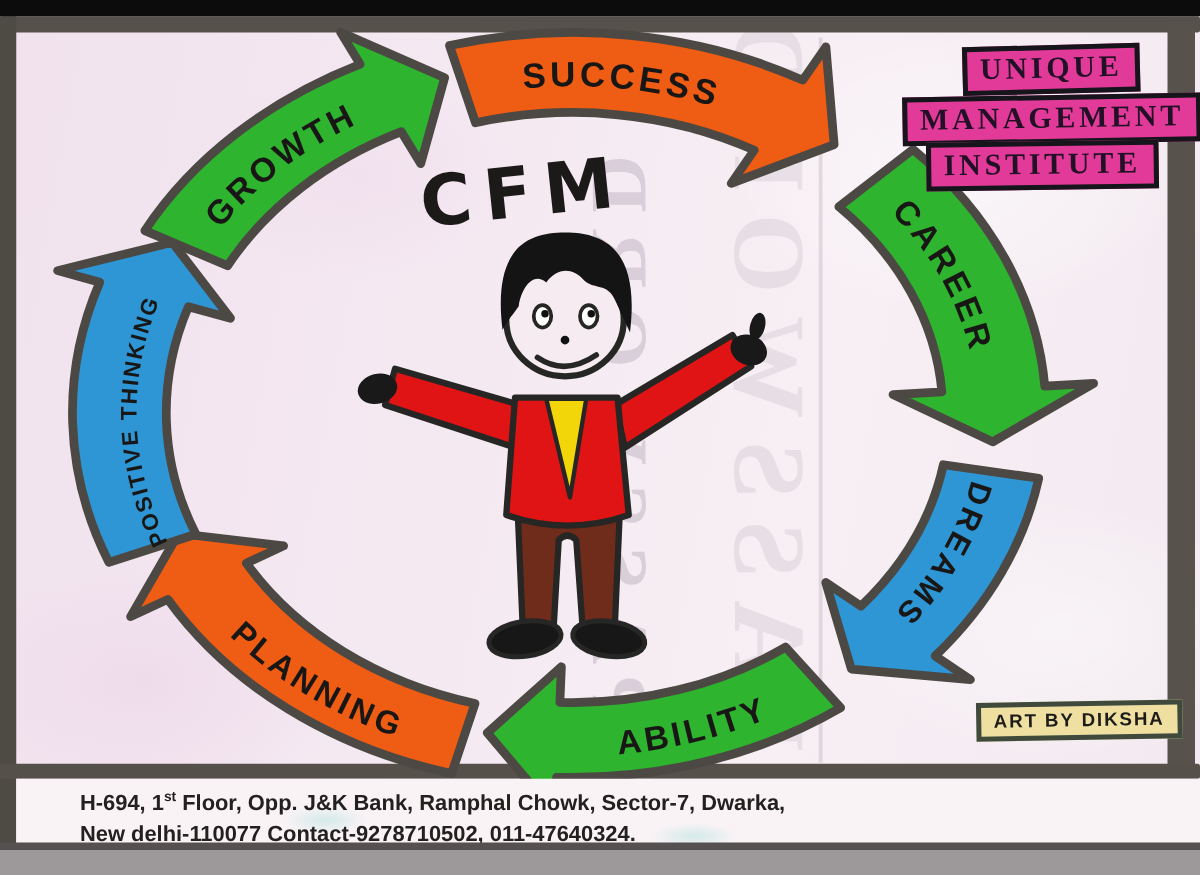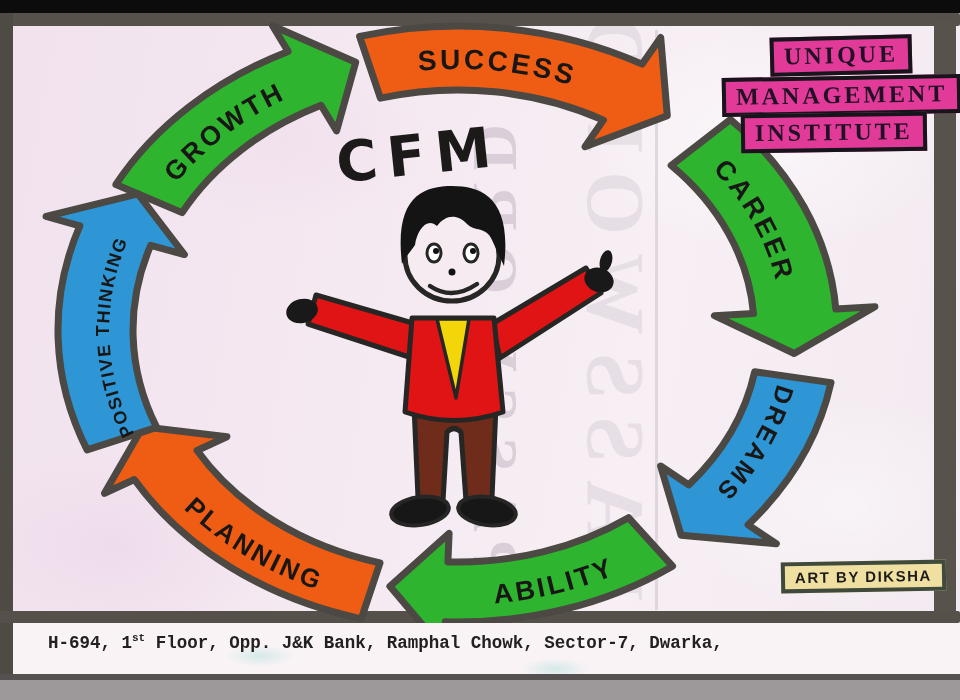--- a/index.html
+++ b/index.html
@@ -44,22 +44,22 @@
     font-family:"Liberation Serif",serif;font-weight:600;font-size:24px;letter-spacing:3px;
     padding:2px 10px 3px 10px;line-height:1.1;}
   .ib1{left:770px;top:36px;transform:rotate(-1.5deg);}
   .ib2{left:722px;top:76px;transform:rotate(-1deg);}
   .ib3{left:741px;top:113px;transform:rotate(-.8deg);}
   
   .credit{position:absolute;left:781px;top:561px;border:4px solid #3f4a3c;background:#efe0a2;
     font-size:15px;font-weight:700;letter-spacing:1.5px;color:#1d1c1a;padding:3px 10px;
     transform:rotate(-1deg);}
   
-  .address{position:absolute;left:48px;top:626px;font-size:17.5px;font-weight:700;color:#222120;
-    line-height:25px;font-family:Liberation Mono, monospace;}
+  .address{position:absolute;left:64px;top:626px;font-size:17.5px;font-weight:700;color:#222120;
+    line-height:25px;}
   .address sup{font-size:11px;}
 </style>
 </head>
 <body>
 
 <div class="poster">
   <div class="mottle"></div>
 
   <div class="wm wm1">PASSWORD</div>
   <div class="wm wm2">PASSWORD</div>
@@ -136,16 +136,17 @@
   <div class="inst-box ib3" style="background: rgb(226, 58, 152);">
     <span>INSTITUTE</span></div>
 
   <div class="credit" style="background: rgb(239, 224, 162);">ART BY DIKSHA</div>
 
   <div class="footer-strip"></div>
   <div class="smudge" style="left:225px;top:645px"></div>
   <div class="smudge" style="left:520px;top:658px"></div>
   <div class="address">
     <div><span>H-694, 1</span><sup>st</sup><span> Floor, Opp. J&amp;K Bank, Ramphal Chowk, Sector-7, Dwarka,</span></div>
+    <div>New delhi-110077 Contact-9278710502, 011-47640324.</div>
   </div>
   <div class="footer-darkline"></div>
   <div class="bar-bottom-gray"></div>
 </div>
 
 </body></html>

